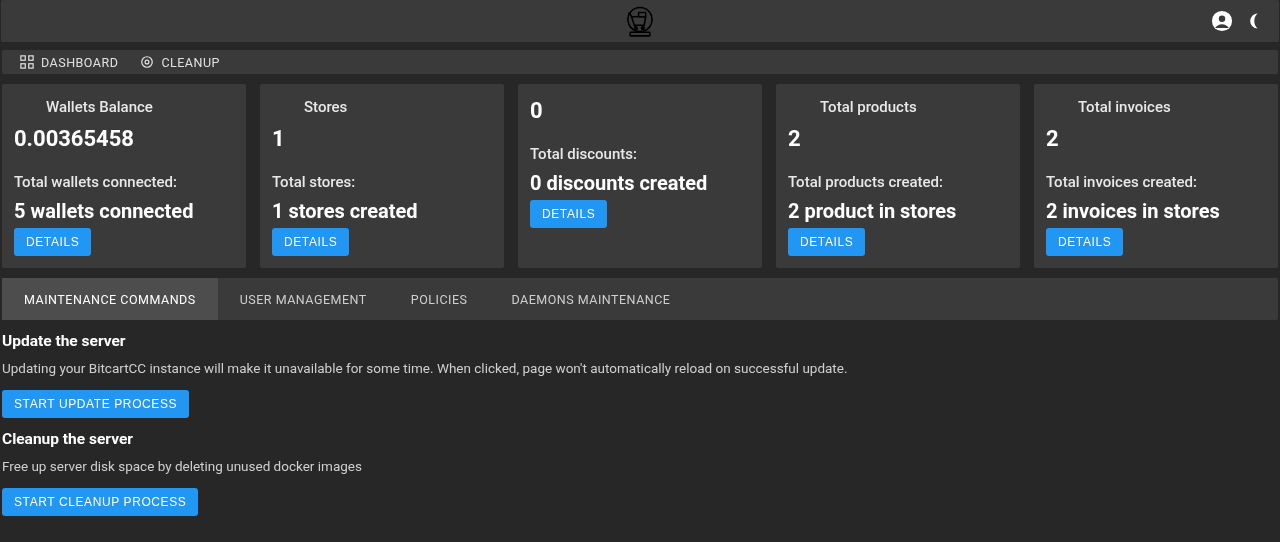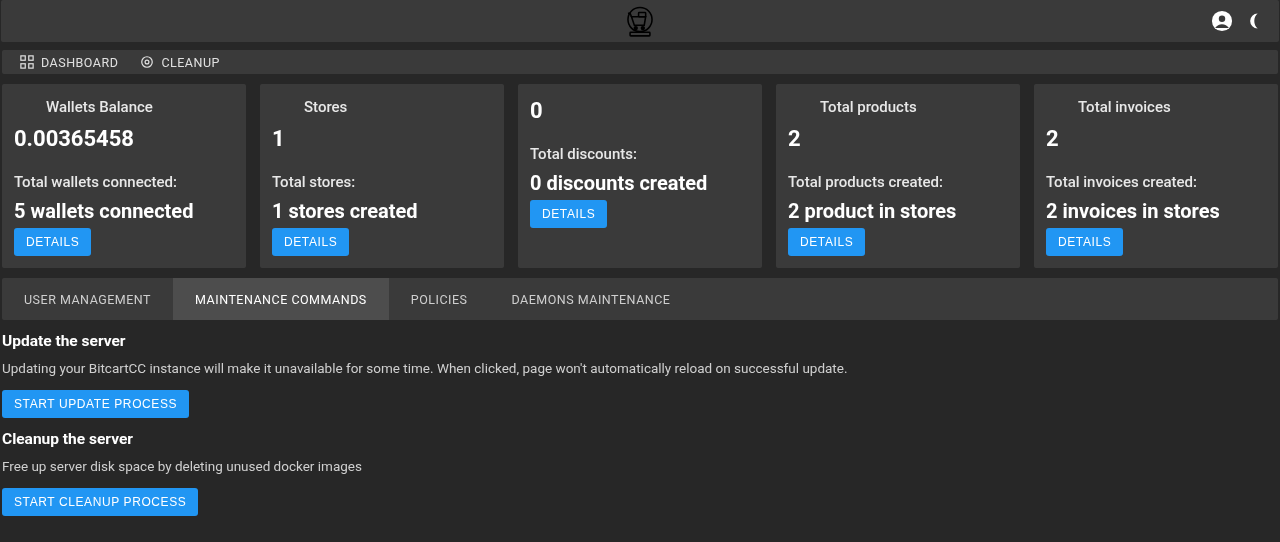--- a/index.html
+++ b/index.html
@@ -235,22 +235,22 @@
   <div class="card">
     <div class="card-title">Total invoices</div>
     <div class="card-value">2</div>
     <div class="card-sublabel">Total invoices created:</div>
     <div class="card-subvalue">2 invoices in stores</div>
     <button class="btn-primary">DETAILS</button>
   </div>
 </div>
 
 <div class="tabbar">
+  <div class="tab active">MAINTENANCE COMMANDS</div>
   <div class="tab">USER MANAGEMENT</div>
-  <div class="tab active">MAINTENANCE COMMANDS</div>
   <div class="tab">POLICIES</div>
   <div class="tab">DAEMONS MAINTENANCE</div>
 </div>
 
 <div class="section">
   <div class="section-title">Update the server</div>
   <div class="section-desc">Updating your BitcartCC instance will make it unavailable for some time. When clicked, page won't automatically reload on successful update.</div>
   <button class="btn-primary">START UPDATE PROCESS</button>
 </div>
 

